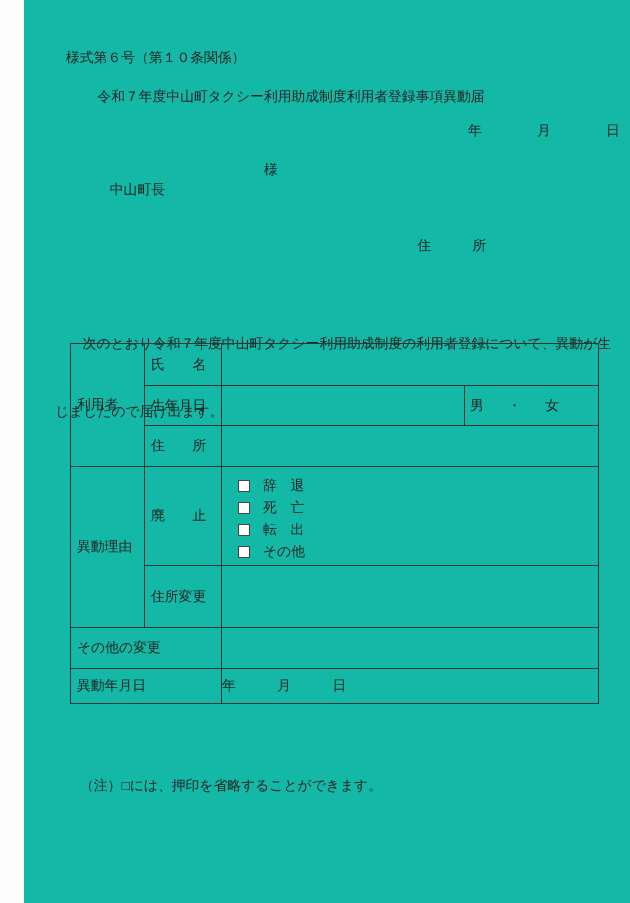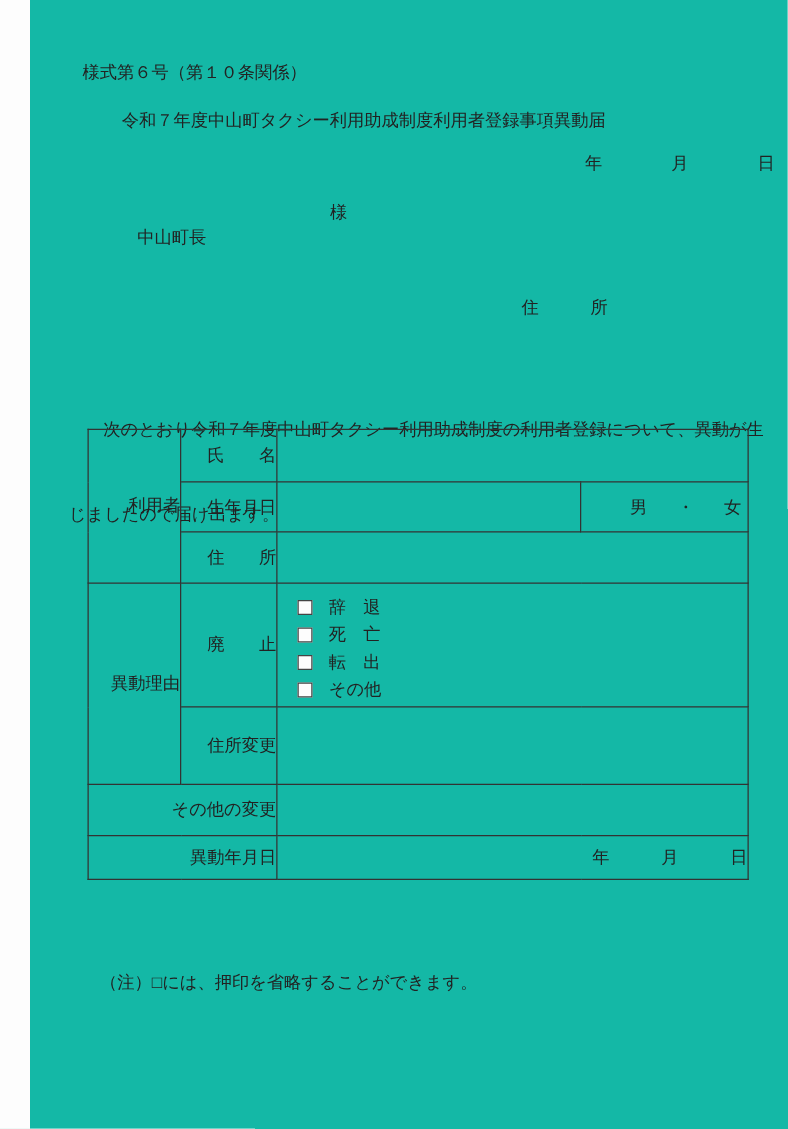--- a/index.html
+++ b/index.html
@@ -26,24 +26,23 @@
     position:absolute;left:46px;top:343px;
     border-collapse:collapse;table-layout:fixed;
     width:528px;
     font-size:13.8px;color:#222;
   }
   .form-table td{
     border:1px solid #333;
     padding:0;
     vertical-align:middle;
     overflow:hidden;
-    text-align:right;
   }
   .form-table td.label{padding-left:6px;white-space:pre;}
-  .form-table td.gender{text-align:right;letter-spacing:5px;padding-left:19px;white-space:pre;}
+  .form-table td.gender{text-align:left;letter-spacing:5px;padding-left:5px;white-space:pre;}
   .form-table td.cb-cell{vertical-align:top;padding:8px 0 0 16px;}
   .cb-item{display:flex;align-items:center;height:22px;}
   .cb{display:inline-block;width:10px;height:10px;border:1px solid #444;background:#fdfdfd;margin-right:13px;flex:0 0 auto;}
   .cb-item span.cb-label{white-space:pre;}
   .change-date-cell{padding-left:71px;white-space:pre;}
   .notes{left:56px;top:723px;line-height:25px;}
   .notes .note2{padding-left:16px;}
 </style>
 </head>
 <body>

